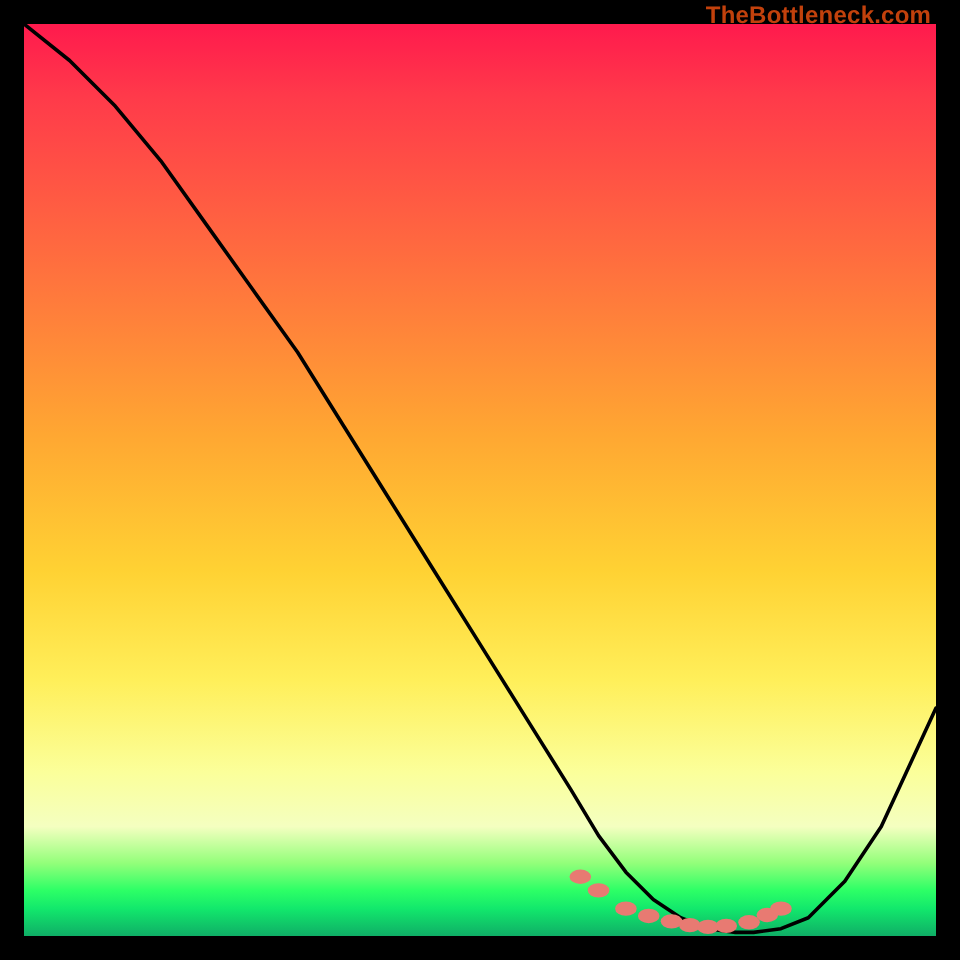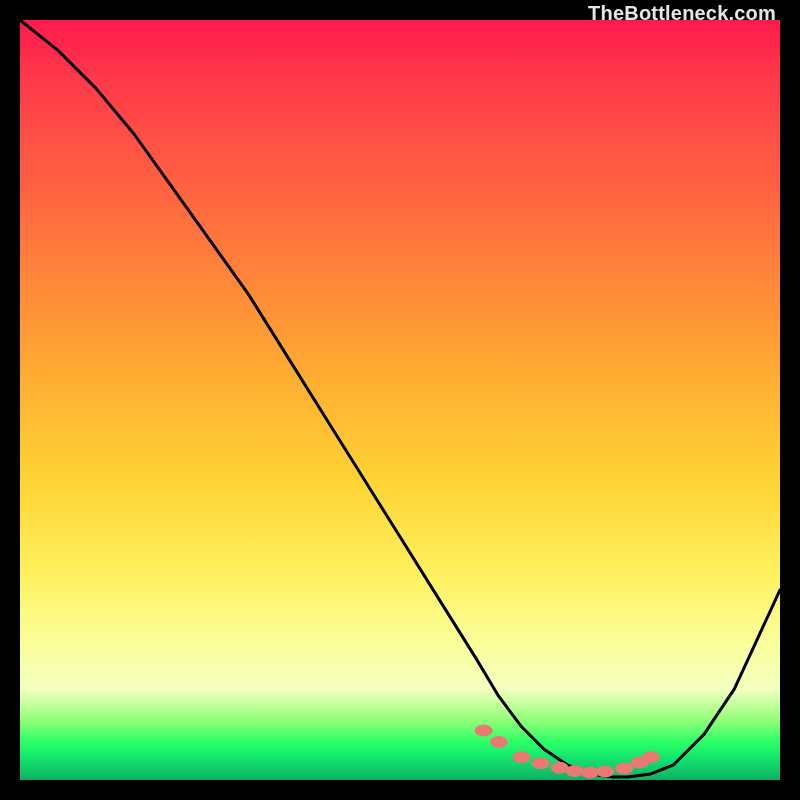--- a/index.html
+++ b/index.html
@@ -57,21 +57,21 @@
     height: 760px;
     pointer-events: none;
   }
   .watermark {
     position: absolute;
     top: 2px;
     right: 24px;
     font-family: Arial, Helvetica, sans-serif;
     font-size: 20px;
     font-weight: 600;
-    color: #e5e5e5;
+    color: #c2410c;
     letter-spacing: 0.2px;
     user-select: none;
     text-align: center;
   }
 </style>
 </head>
 <body>
 
 <div class="watermark">TheBottleneck.com</div>
 

